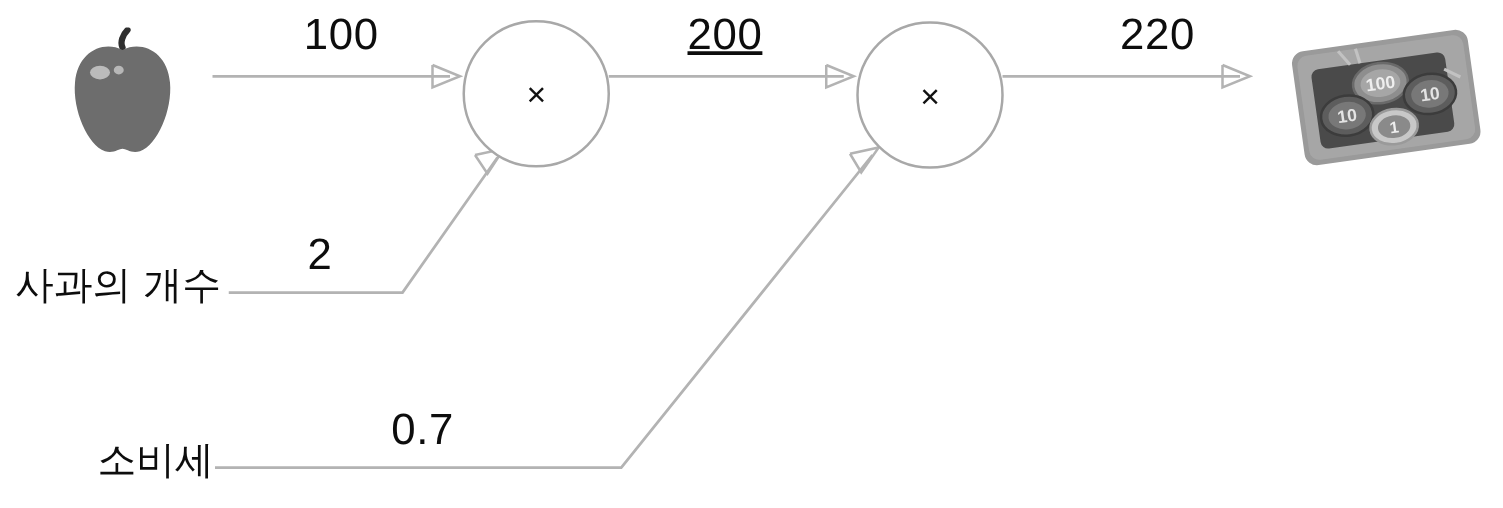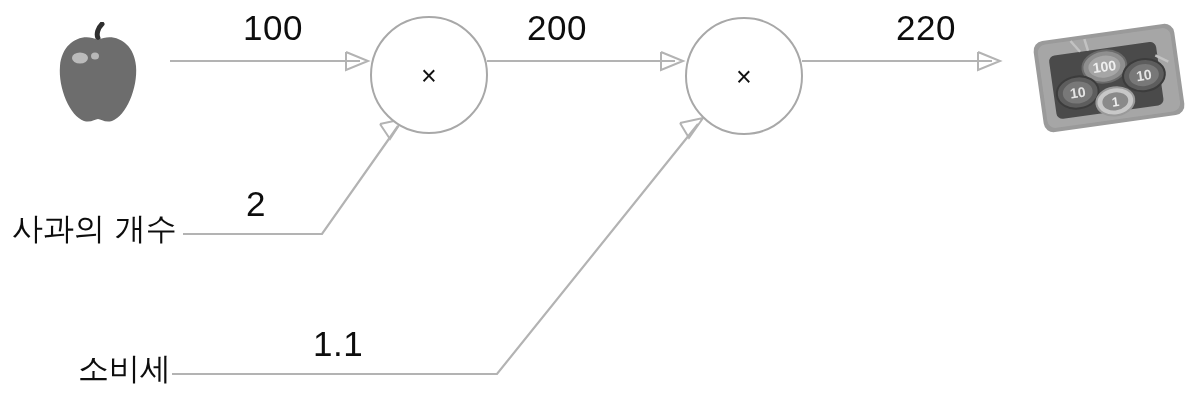--- a/index.html
+++ b/index.html
@@ -129,27 +129,27 @@
     </g>
 
     <g>
       <circle class="node-circle" cx="744" cy="76" r="58"></circle>
       <text class="node-op" x="744" y="77">×</text>
     </g>
   </svg>
 
   <div class="edge-label" style="left:243px; top:10px;">100</div>
 
-  <div class="edge-label" style="left:527px; top:10px;">200</div>
+  <div class="edge-label" style="left:550px; top:10px;text-decoration:underline;">200</div>
 
   <div class="edge-label" style="left:862px; top:10px;margin-left:34px;">220</div>
 
   <div class="edge-label" style="left:246px; top:186px;">2</div>
 
-  <div class="edge-label" style="left:313px; top:326px;">1.1</div>
+  <div class="edge-label" style="left:313px; top:326px;">0.7</div>
 
   <div class="var-label" style="left:12px; top:213px;">사과의 개수</div>
 
   <div class="var-label" style="left:78px; top:353px;">소비세</div>
 
   <svg id="coins-image" viewBox="0 0 162 120">
     <g transform="rotate(-8 81 60)">
       <rect x="10" y="14" width="142" height="92" rx="10" ry="10" fill="#9a9a9a"></rect>
       <rect x="14" y="18" width="134" height="84" rx="8" ry="8" fill="#b0b0b0" opacity="0.55"></rect>
       <path d="M30 30 h96 a6 6 0 0 1 6 6 v52 a6 6 0 0 1 -6 6 h-96 a6 6 0 0 1 -6 -6 v-52 a6 6 0 0 1 6 -6 z" fill="#4a4a4a"></path>

